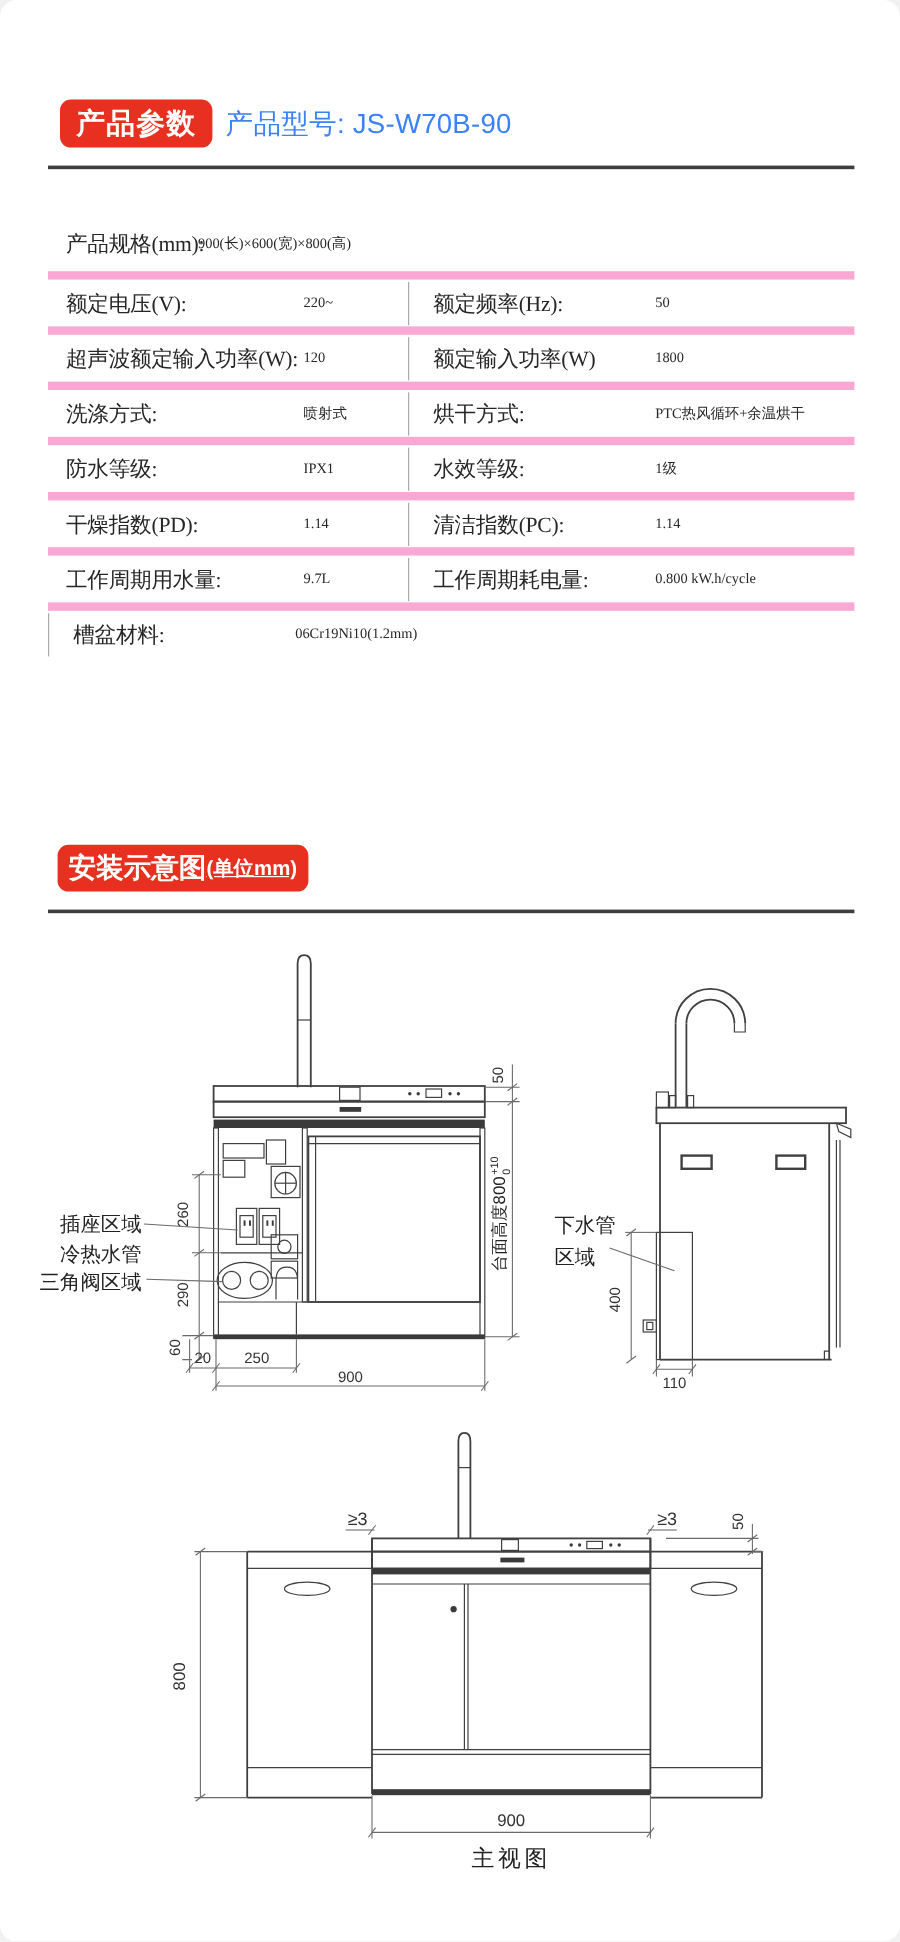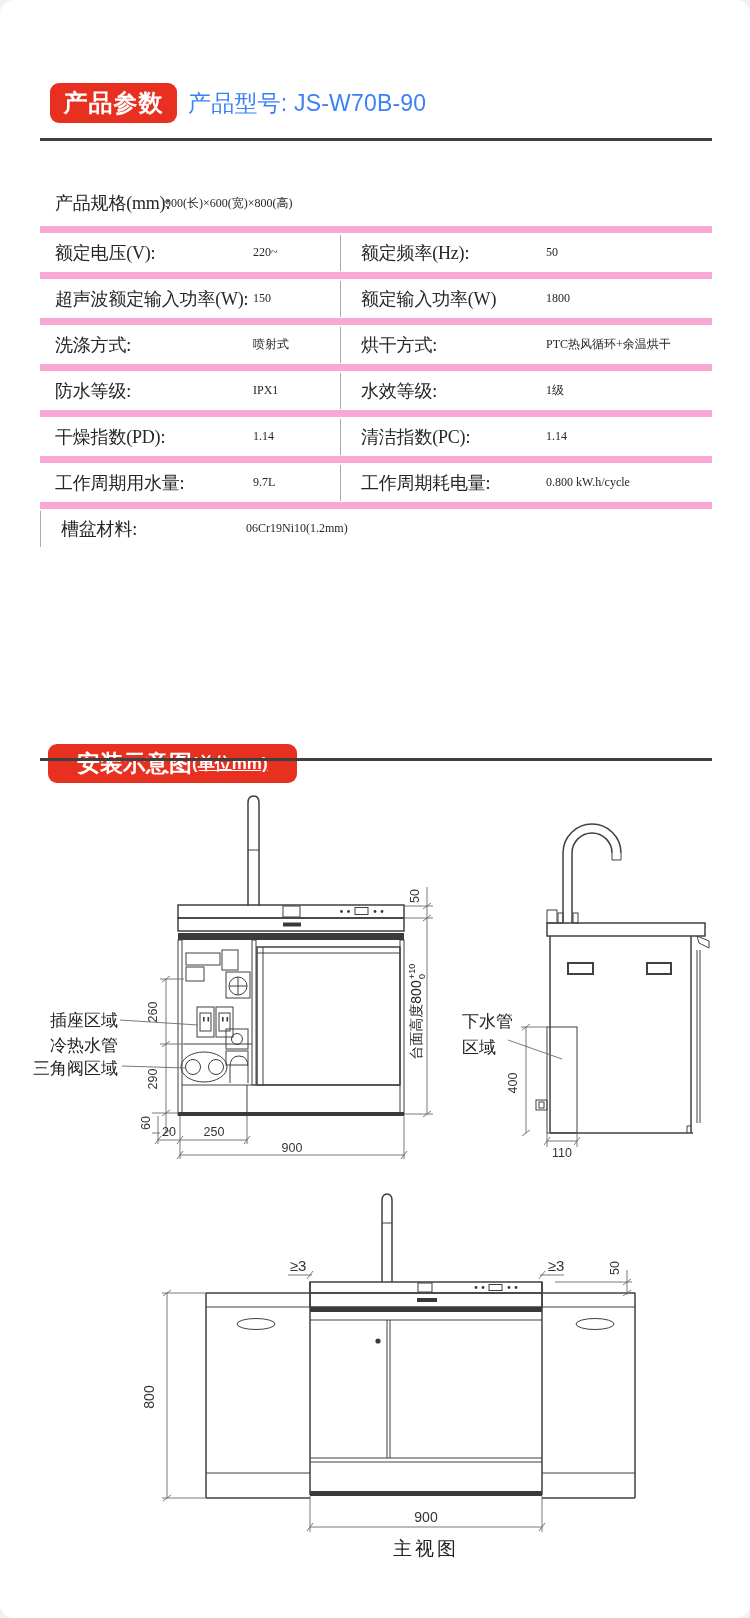--- a/index.html
+++ b/index.html
@@ -7,21 +7,21 @@
     position:relative; width:750px; height:1618px; margin:0 auto;
     background:#ffffff; border-radius:14px; overflow:hidden;
     font-family:"Liberation Sans", sans-serif;
   }
   .badge {
     position:absolute; background:#e7301f; color:#ffffff; font-weight:bold;
     border-radius:9px; display:flex; align-items:center; justify-content:center;
     white-space:nowrap;
   }
   #badge1 { left:50px; top:83px; width:127px; height:40px; font-size:24px; letter-spacing:1px; }
-  #badge2 { left:48px; top:744px; height:39px; padding:0 29px; font-size:23px;text-align:right; }
+  #badge2 { left:48px; top:704px; height:39px; padding:0 9px; font-size:23px;text-align:right; }
   #badge2 .sub { font-size:17px; font-weight:bold;text-decoration:underline; }
   .model {
     position:absolute; left:188px; top:83px; height:40px; display:flex; align-items:center;
     font-size:23px; color:#3b82f6; letter-spacing:0.2px;
   }
   .rule { position:absolute; left:40px; width:672px; height:3px; background:#3f3f3f; }
   #rule1 { top:138px; } #rule2 { top:758px; }
 
   .spec-table { position:absolute; left:40px; top:180px; width:672px; }
   .srow { height:46px; display:flex; align-items:center; border-top:7px solid #f9a8d4; box-sizing:border-box; }
@@ -69,21 +69,21 @@
       </div>
       <div class="cell right">
         <span class="lbl">额定频率(Hz):</span>
         <span class="val">50</span>
       </div>
     </div>
 
     <div class="srow">
       <div class="cell left">
         <span class="lbl">超声波额定输入功率(W):</span>
-        <span class="val">150</span>
+        <span class="val">120</span>
       </div>
       <div class="cell right">
         <span class="lbl">额定输入功率(W)</span>
         <span class="val">1800</span>
       </div>
     </div>
 
     <div class="srow">
       <div class="cell left">
         <span class="lbl">洗涤方式:</span>

